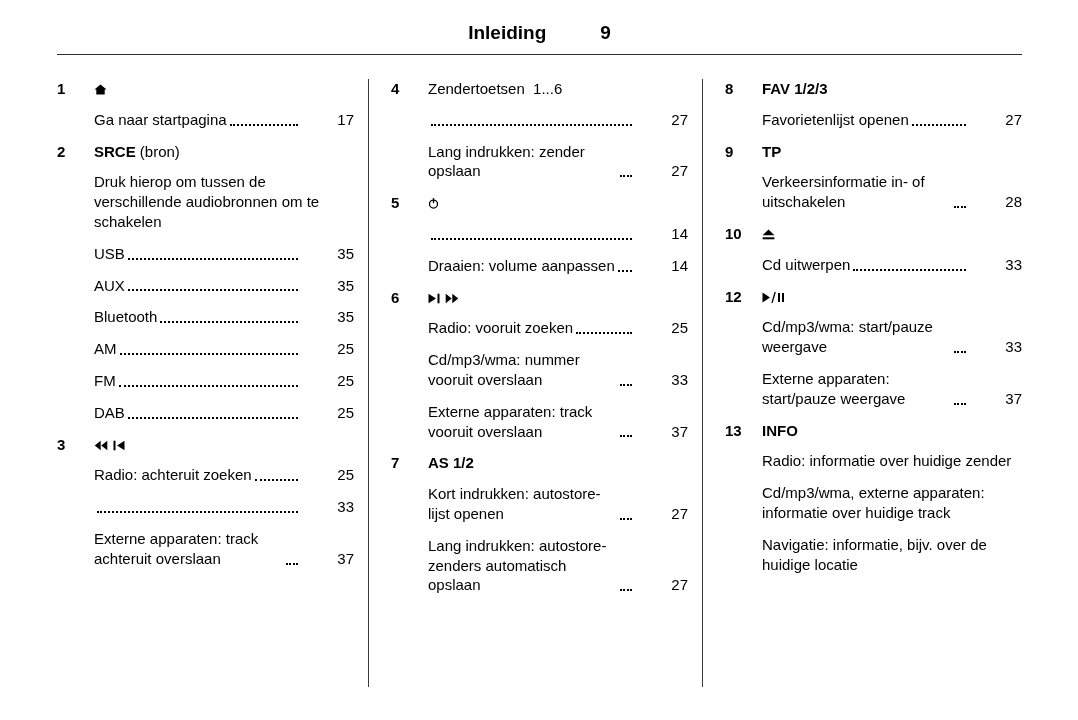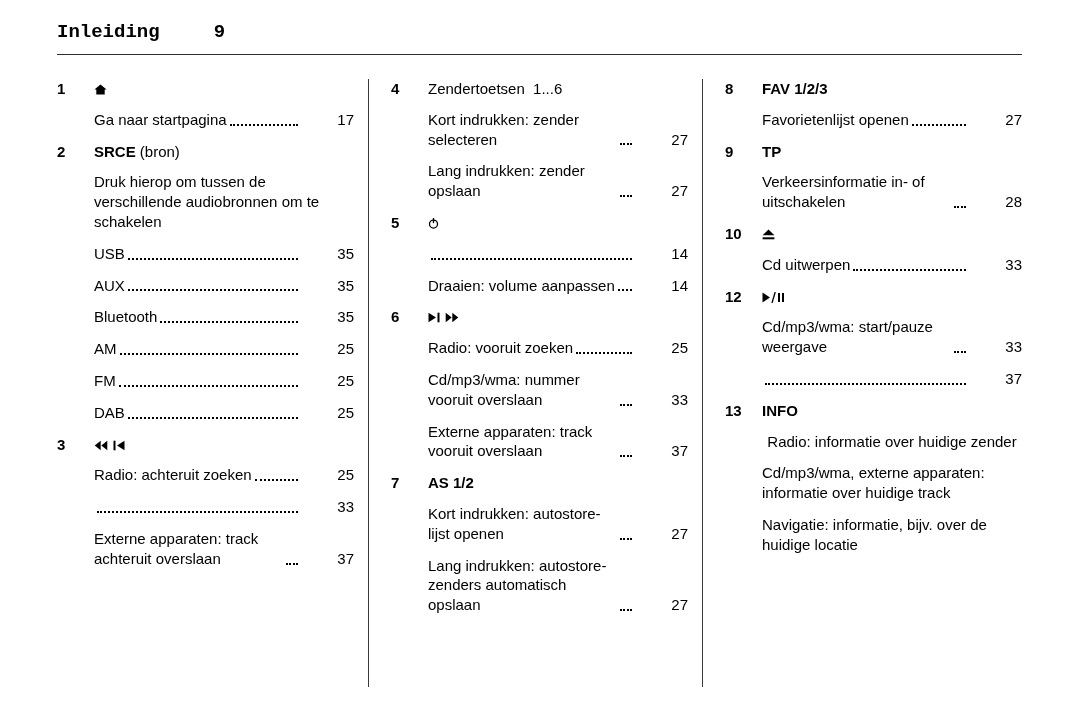--- a/index.html
+++ b/index.html
@@ -7,43 +7,42 @@
   body {
     font-family: "Liberation Sans", sans-serif;
     font-size: 15px;
     line-height: 1.32;
     color: #000;
   }
   .page { padding: 20px 56px 0 57px; }
 
   .header {
     display: flex;
-    justify-content: flex-start;
+    justify-content: center;
     align-items: baseline;
     padding-bottom: 9px;
     border-bottom: 1px solid #2e2e2e;
-    font-family: Liberation Mono, monospace;
   }
   .header-title { font-weight: bold; font-size: 19px; }
   .header-page  { font-weight: bold; font-size: 19px; margin-left: 54px; }
 
   .columns { display: flex; margin-top: 24px; min-height: 608px; }
   .col { flex: 1; min-width: 0; }
   .col + .col { border-left: 1px solid #3a3a3a; }
   .col1 { padding-right: 14px; }
   .col2 { padding: 0 14px 0 22px; }
   .col3 { padding-left: 22px; }
 
   .item { display: flex; }
   .item-number { flex: 0 0 37px; font-weight: bold; }
   .item-body { flex: 1; min-width: 0; }
   .item-label { margin-bottom: 11px; }
   .item-label .b { font-weight: bold; }
 
-  .entry { display: flex; align-items: flex-end; margin-bottom: 12px; justify-content: center; }
+  .entry { display: flex; align-items: flex-end; margin-bottom: 12px; }
   .entry-text { flex: 0 1 auto; }
   .leader {
     flex: 1 1 14px;
     min-width: 12px;
     border-bottom: 2px dotted #000;
     margin: 0 3px 4px 3px;
   }
   .entry-page { flex: 0 0 auto; margin-left: 36px; }
 
   .icon { display: inline-block; vertical-align: -1px; margin-right: 5px; }
@@ -138,21 +137,20 @@
             </div>
           </div>
         </div>
       </div>
       <div class="col col2">
         <div class="item">
           <div class="item-number">4</div>
           <div class="item-body">
             <div class="item-label"><span>Zendertoetsen &nbsp;1...6</span></div>
             <div class="entry">
-              <span class="entry-text">Kort indrukken: zender selecteren</span>
               <span class="leader"></span>
               <span class="entry-page">27</span>
             </div>
             <div class="entry">
               <span class="entry-text">Lang indrukken: zender opslaan</span>
               <span class="leader"></span>
               <span class="entry-page">27</span>
             </div>
           </div>
         </div>
@@ -262,20 +260,21 @@
                   <path class="nofill" d="M13.2 0 10 11" fill="none" stroke="#000" stroke-width="1.3"></path>
                   <rect x="16" y="1" width="2" height="9"></rect>
                   <rect x="20" y="1" width="2" height="9"></rect>
                 </svg></span></div>
             <div class="entry">
               <span class="entry-text">Cd/mp3/wma: start/pauze weergave</span>
               <span class="leader"></span>
               <span class="entry-page">33</span>
             </div>
             <div class="entry">
+              <span class="entry-text">Externe apparaten: start/pauze weergave</span>
               <span class="leader"></span>
               <span class="entry-page">37</span>
             </div>
           </div>
         </div>
         <div class="item">
           <div class="item-number">13</div>
           <div class="item-body">
             <div class="item-label"><span class="b">INFO</span></div>
             <div class="entry">

